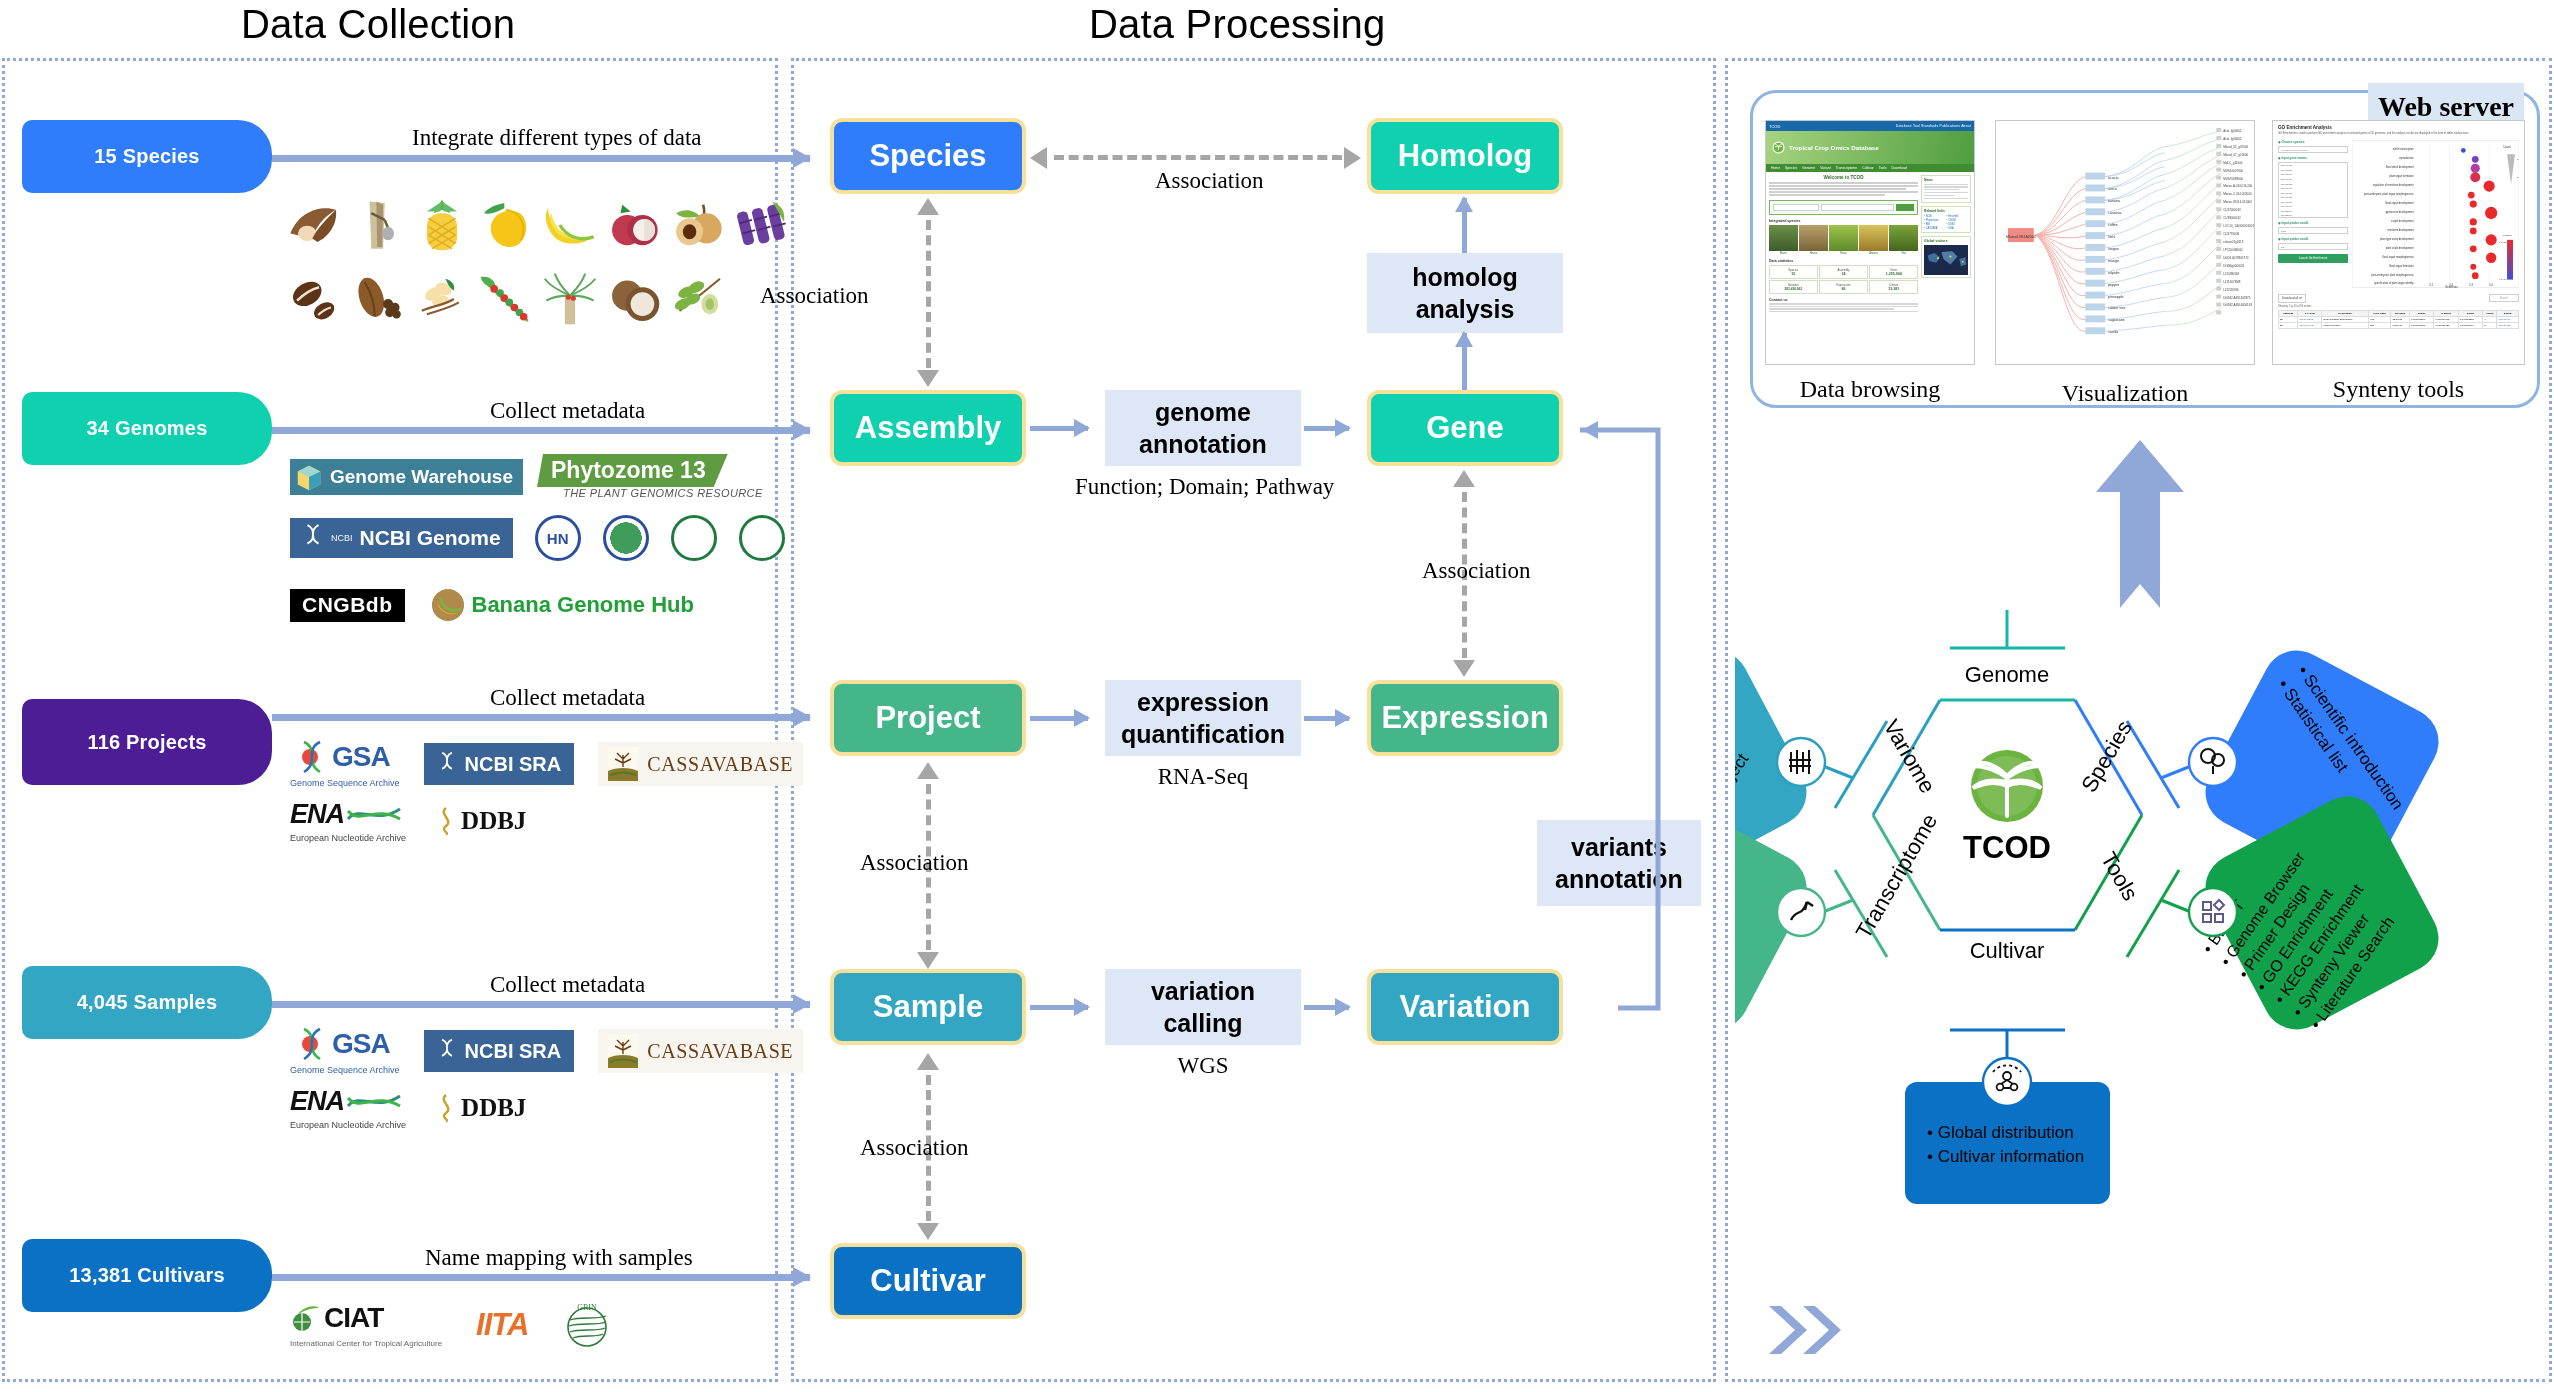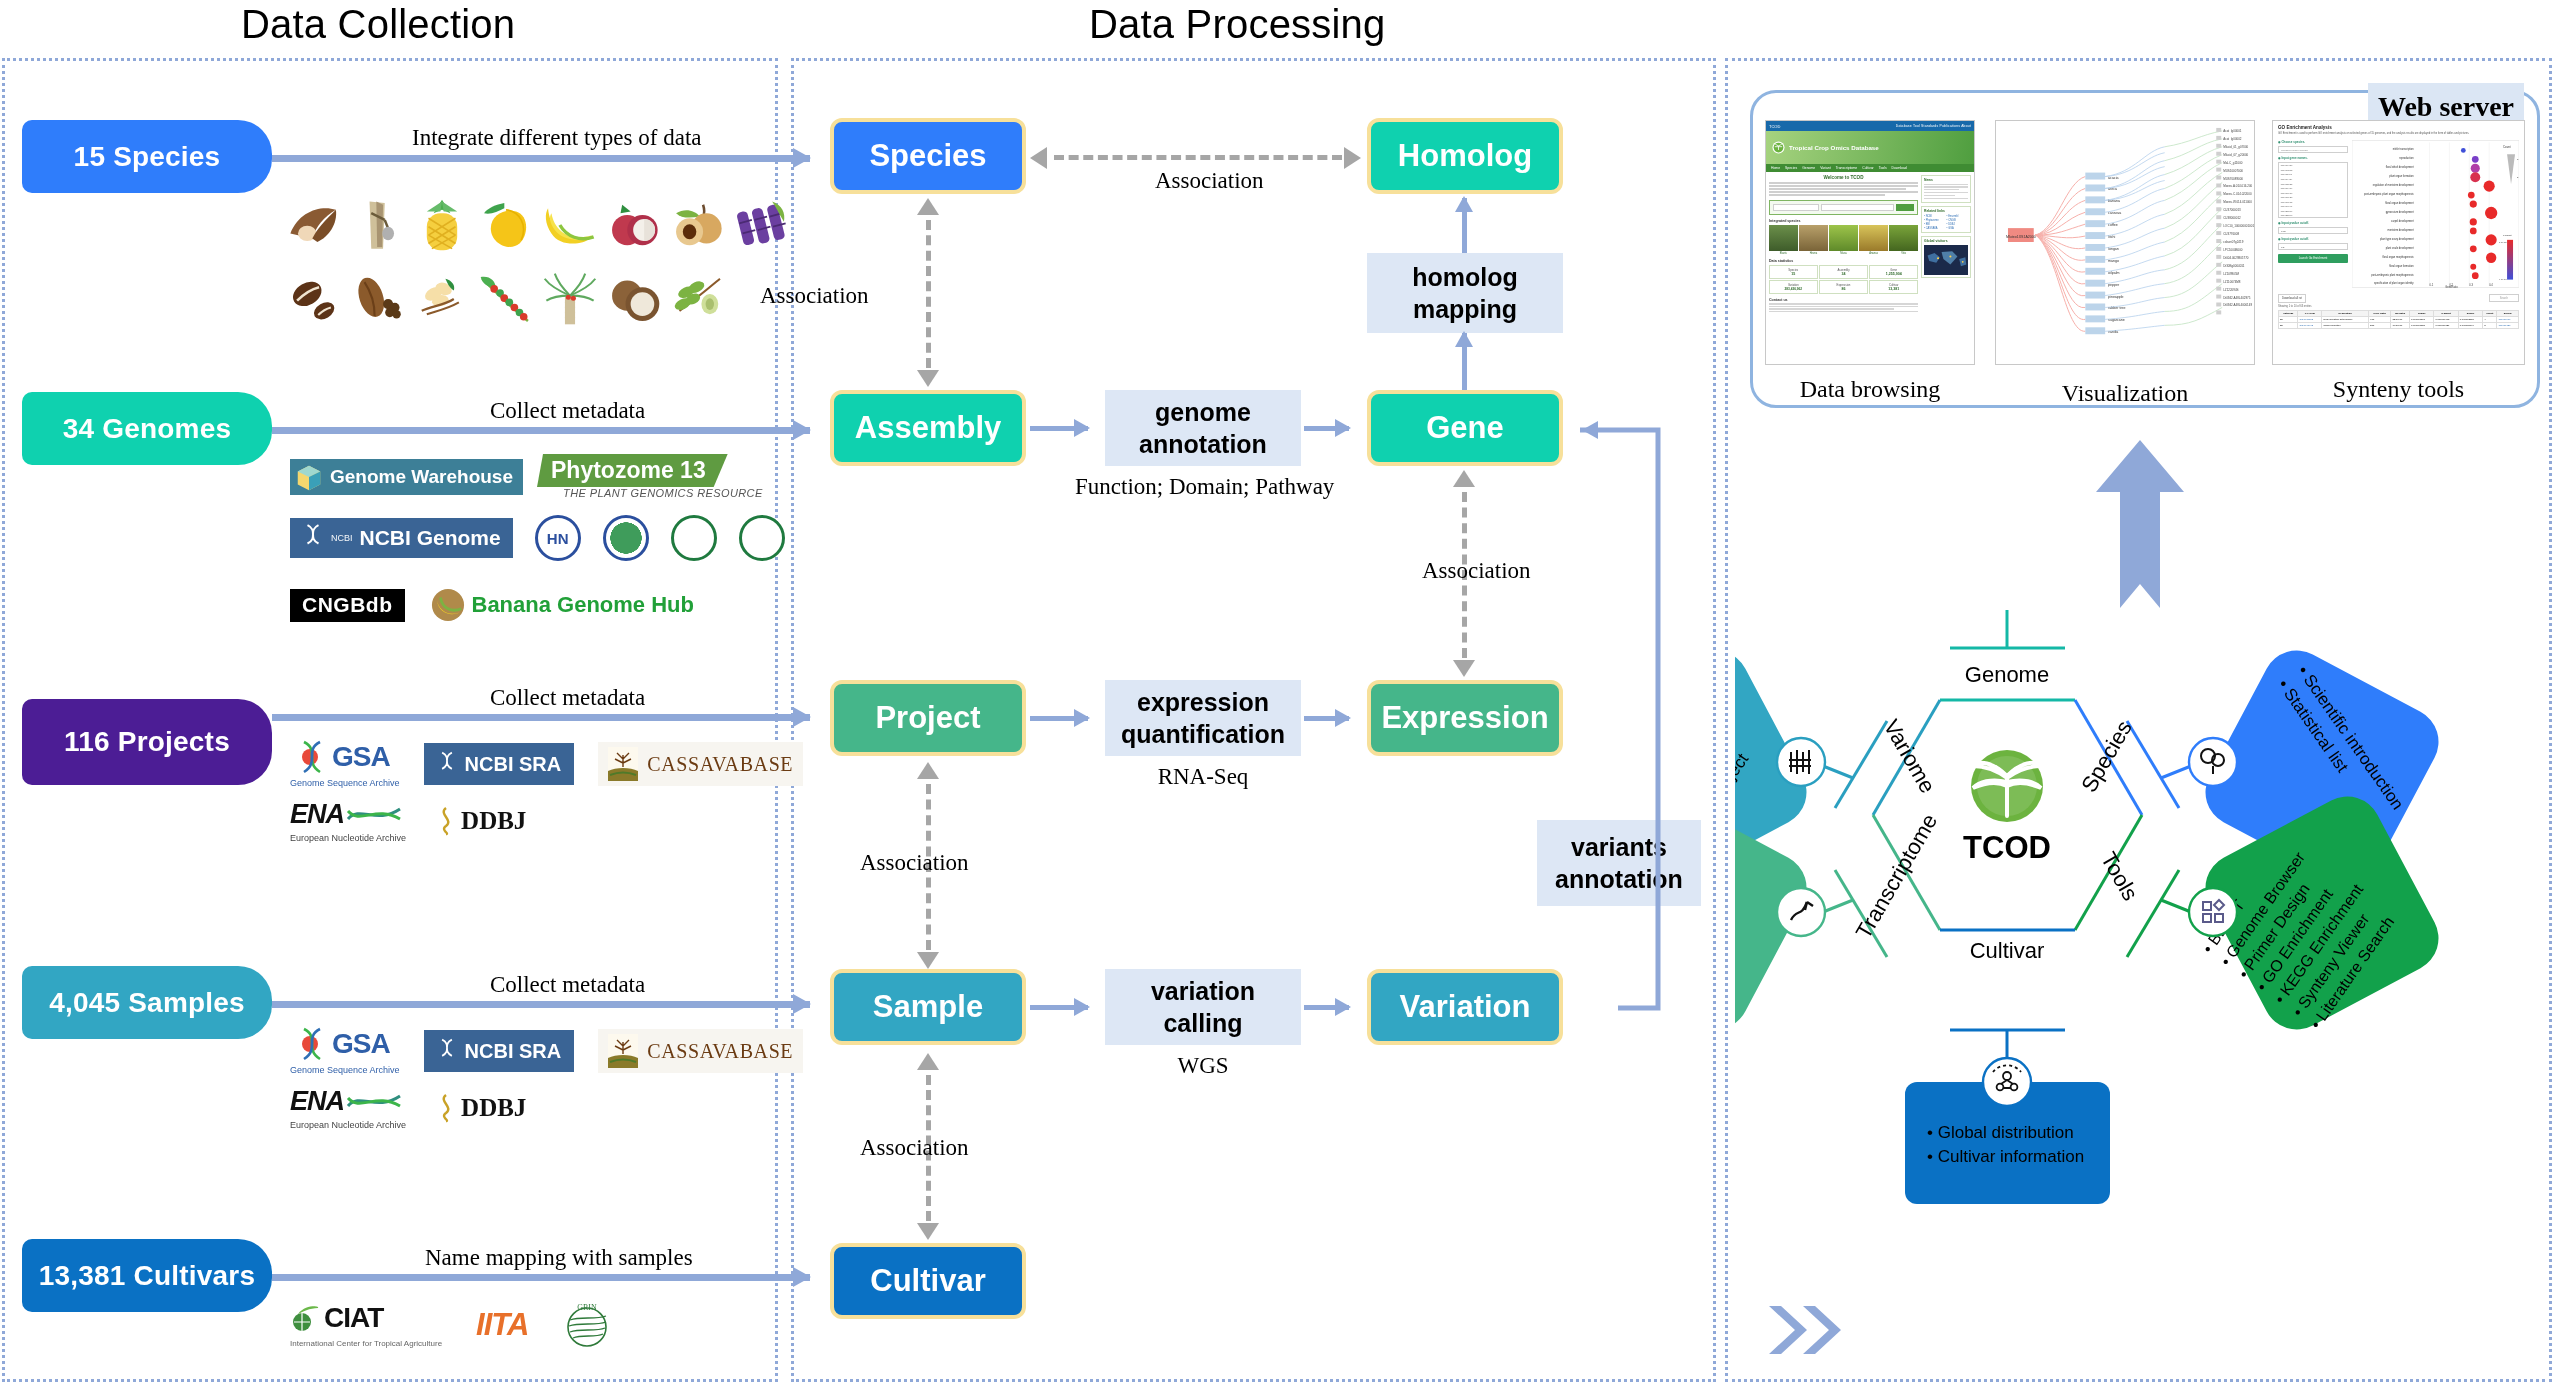--- a/index.html
+++ b/index.html
@@ -26,21 +26,21 @@
     position: absolute;
     border: 3px dotted #8fa8d8;
     background: transparent;
   }
 
   
   .stat-pill {
     position: absolute;
     border-radius: 10px 34px 34px 10px;
     display: flex; align-items: center; justify-content: center;
-    color: #fff; font-weight: bold; font-size: 28px;
+    color: #fff; font-weight: bold; font-size: 20px;
     letter-spacing: .2px;
     font-family: "Liberation Sans", sans-serif;
   }
 
   
   .conn-line {
     position: absolute;
     height: 7px;
     background: #8fa8d8;
   }
@@ -519,21 +519,21 @@
   <div class="entity" style="left:830px; top:118px; width:196px; height:76px; background:#2f7dfb;">Species</div>
   <div class="entity" style="left:1367px; top:118px; width:196px; height:76px; background:#0fd1af;">Homolog</div>
 
   <div class="d-arrow-h" style="left:1054px; top:155px; width:288px;"></div>
   <div class="ah-l" style="left:1030px; top:147px;"></div>
   <div class="ah-r" style="left:1344px; top:147px;"></div>
   <div class="d-label" style="left:1155px; top:168px;">Association</div>
 
   <div class="proc-box" style="left:1367px; top:253px; width:196px; height:80px;">
     <span>homolog</span>
-    <span>mapping</span>
+    <span>analysis</span>
   </div>
   <div class="s-arrow-v" style="left:1462px; top:198px; height:55px;"></div>
   <div class="s-arrow-v" style="left:1462px; top:333px; height:60px;"></div>
 
   <div class="entity" style="left:830px; top:390px; width:196px; height:76px; background:#0fd1af;">Assembly</div>
   <div class="proc-box" style="left:1105px; top:390px; width:196px; height:76px;">
     <span>genome</span>
     <span>annotation</span>
   </div>
   <div class="proc-note" style="left:1075px; top:474px; width:256px;">Function; Domain; Pathway</div>

